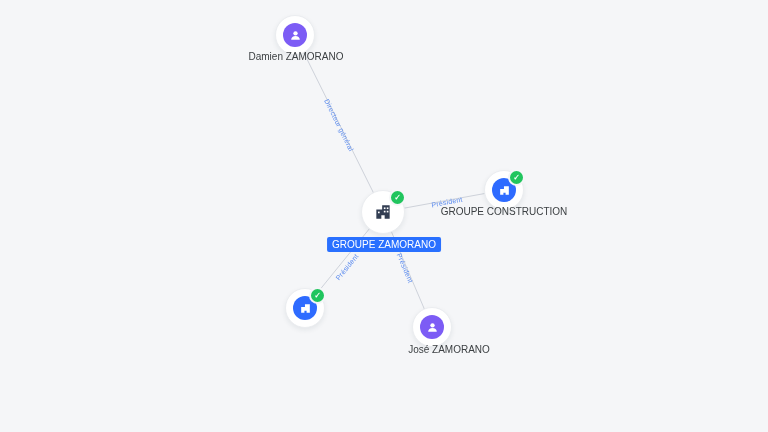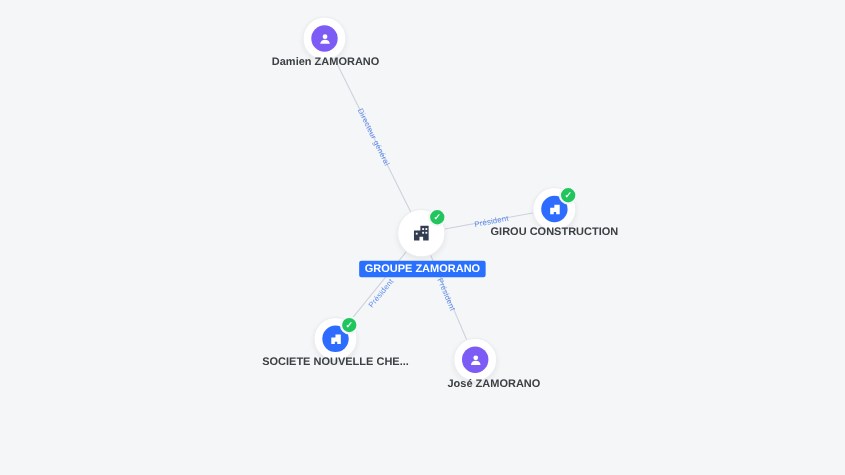--- a/index.html
+++ b/index.html
@@ -58,21 +58,20 @@
     box-sizing:content-box;
   }
 
   .node-label{
     position:absolute;
     transform:translateX(-50%);
     font-size:10px;
     color:#3c4043;
     white-space:nowrap;
     text-align:left;
-    font-weight:bold;
   }
   .node-label.selected{
     background:#2970ff;
     color:#ffffff;
     padding:2px 5px;
     border-radius:2px;
   }
 </style>
 </head>
 <body>
@@ -117,31 +116,30 @@
   <div class="node-label selected" style="left:384px;top:237px;">GROUPE ZAMORANO</div>
 
   <div class="node-circle" style="left:484px;top:170px;">
     <div class="inner company">
       <svg viewBox="0 0 24 24">
           <path fill="#fff" d="M4 20V9h7V4h9v16h-6v-4h-4v4z"></path>
         </svg>
     </div>
     <div class="badge">✓</div>
   </div>
-  <div class="node-label" style="left:504px;top:206px;">GIROU CONSTRUCTION</div>
+  <div class="node-label" style="left:504px;top:206px;">GROUPE CONSTRUCTION</div>
 
   <div class="node-circle" style="left:285px;top:288px;">
     <div class="inner company">
       <svg viewBox="0 0 24 24">
           <path fill="#fff" d="M4 20V9h7V4h9v16h-6v-4h-4v4z"></path>
         </svg>
     </div>
     <div class="badge">✓</div>
   </div>
-  <div class="node-label" style="left:305px;top:324px;">SOCIETE NOUVELLE CHE...</div>
 
   <div class="node-circle" style="left:412px;top:307px;">
     <div class="inner person">
       <svg viewBox="0 0 24 24">
           <circle cx="12" cy="8" r="4" fill="#fff"></circle>
           <path d="M4 20c0-4.4 3.6-7 8-7s8 2.6 8 7z" fill="#fff"></path>
         </svg>
     </div>
   </div>
   <div class="node-label" style="left:449px;top:344px;">José ZAMORANO</div>

